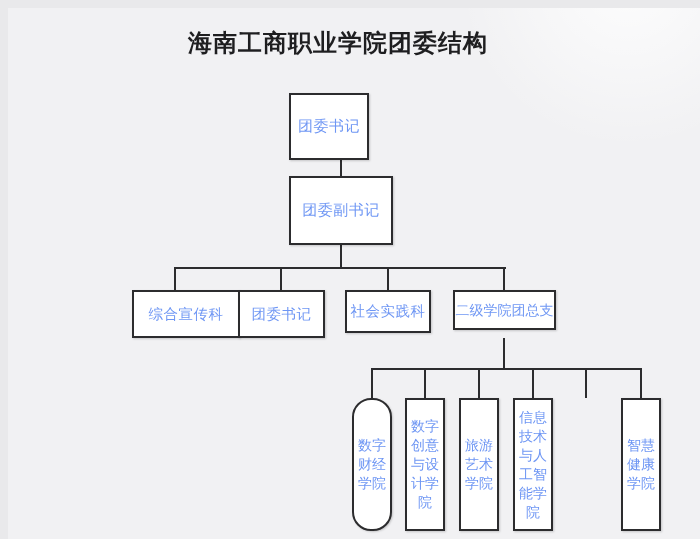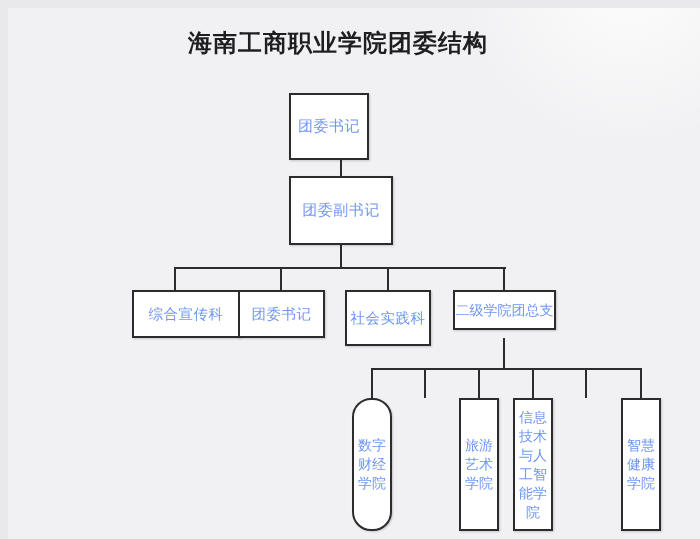--- a/index.html
+++ b/index.html
@@ -42,21 +42,21 @@
     font-size:14.5px;
     letter-spacing:.5px;
     line-height:19px;
   }
   
   .n-l1{left:281px;top:85px;width:80px;height:67px;font-size:15px;}
   .n-l2{left:281px;top:168px;width:104px;height:69px;font-size:15px;text-align:right;}
   
   .n-a{left:124px;top:282px;width:108px;height:48px;}
   .n-b{left:230px;top:282px;width:87px;height:48px;}
-  .n-c{left:337px;top:282px;width:86px;height:56px;}
+  .n-c{left:337px;top:282px;width:86px;height:43px;}
   .n-d{left:445px;top:282px;width:103px;height:40px;font-size:14px;letter-spacing:0;}
   
   .tall{
     top:390px;width:40px;height:133px;
     font-size:14px;letter-spacing:0;
     padding:0 3px;
     word-break:break-all;
   }
   .n-1{left:344px;border-radius:19px;} .n-2{left:397px;} .n-3{left:451px;}
   .n-4{left:505px;} .n-5{left:558px;} .n-6{left:613px;}
@@ -105,17 +105,18 @@
   <div class="node n-l1">团委书记</div>
 
   <div class="node n-l2">团委副书记</div>
 
   <div class="node n-a">综合宣传科</div>
   <div class="node n-b">团委书记</div>
   <div class="node n-c">社会实践科</div>
   <div class="node n-d">二级学院团总支</div>
 
   <div class="node tall n-1">数字财经学院</div>
+  <div class="node tall n-2">数字创意与设计学院</div>
   <div class="node tall n-3">旅游艺术学院</div>
   <div class="node tall n-4">信息技术与人工智能学院</div>
   <div class="node tall n-6">智慧健康学院</div>
 
 </div>
 
 </body></html>

